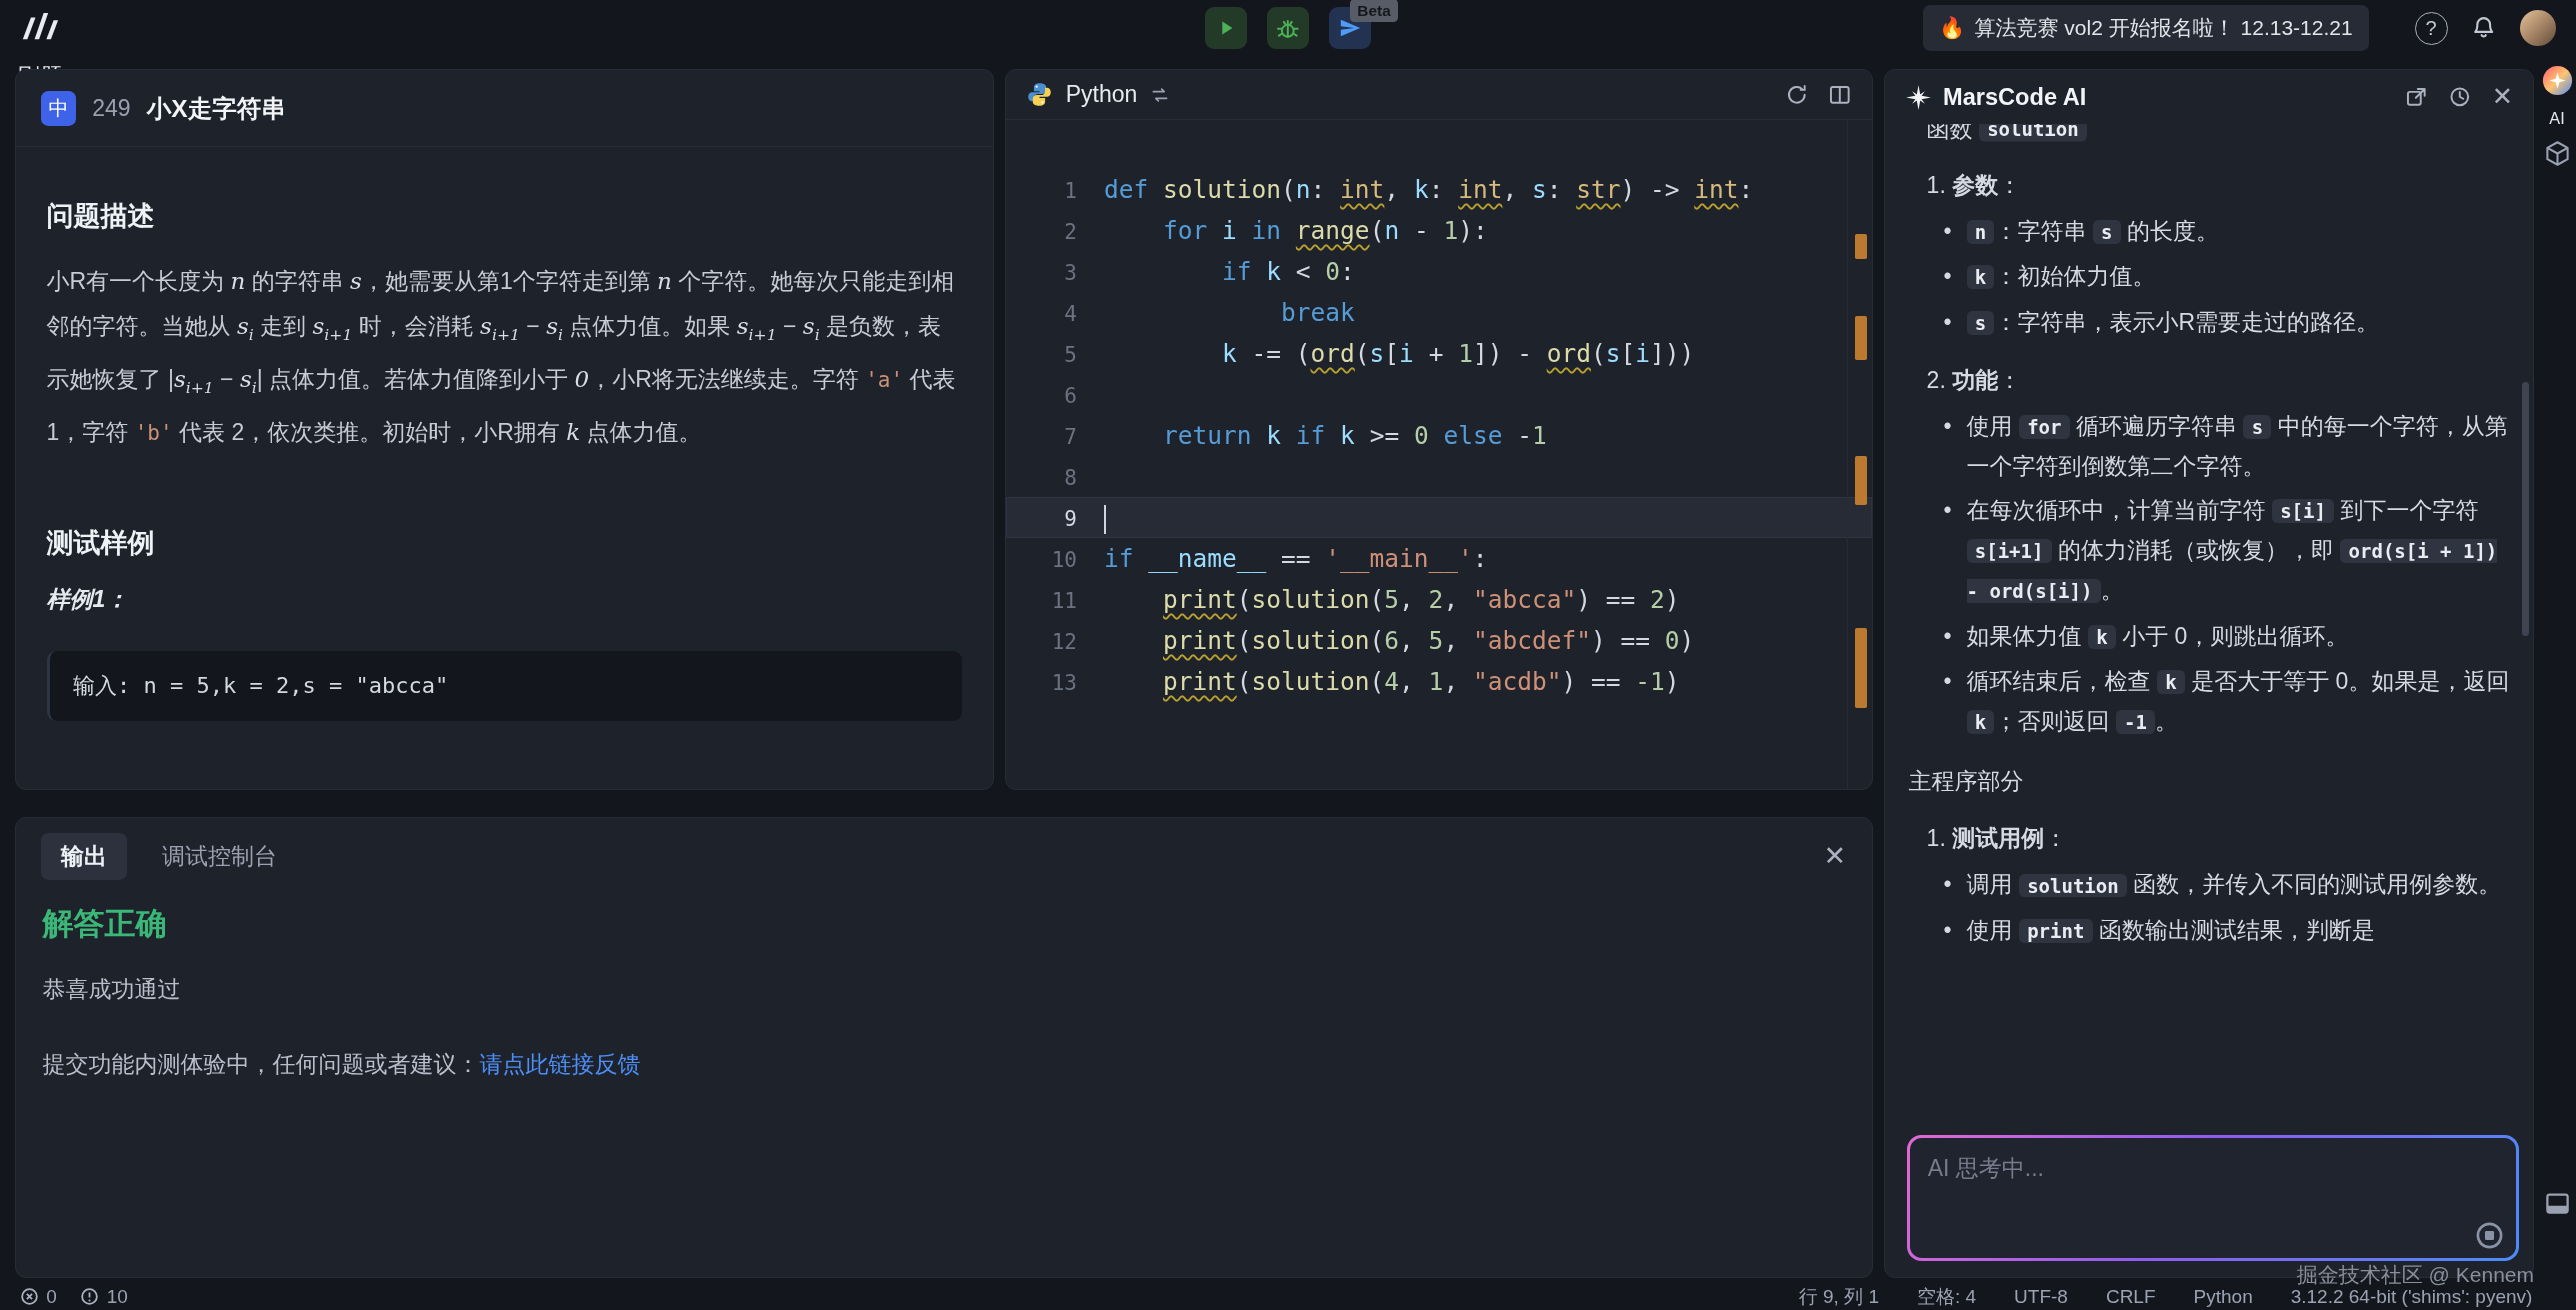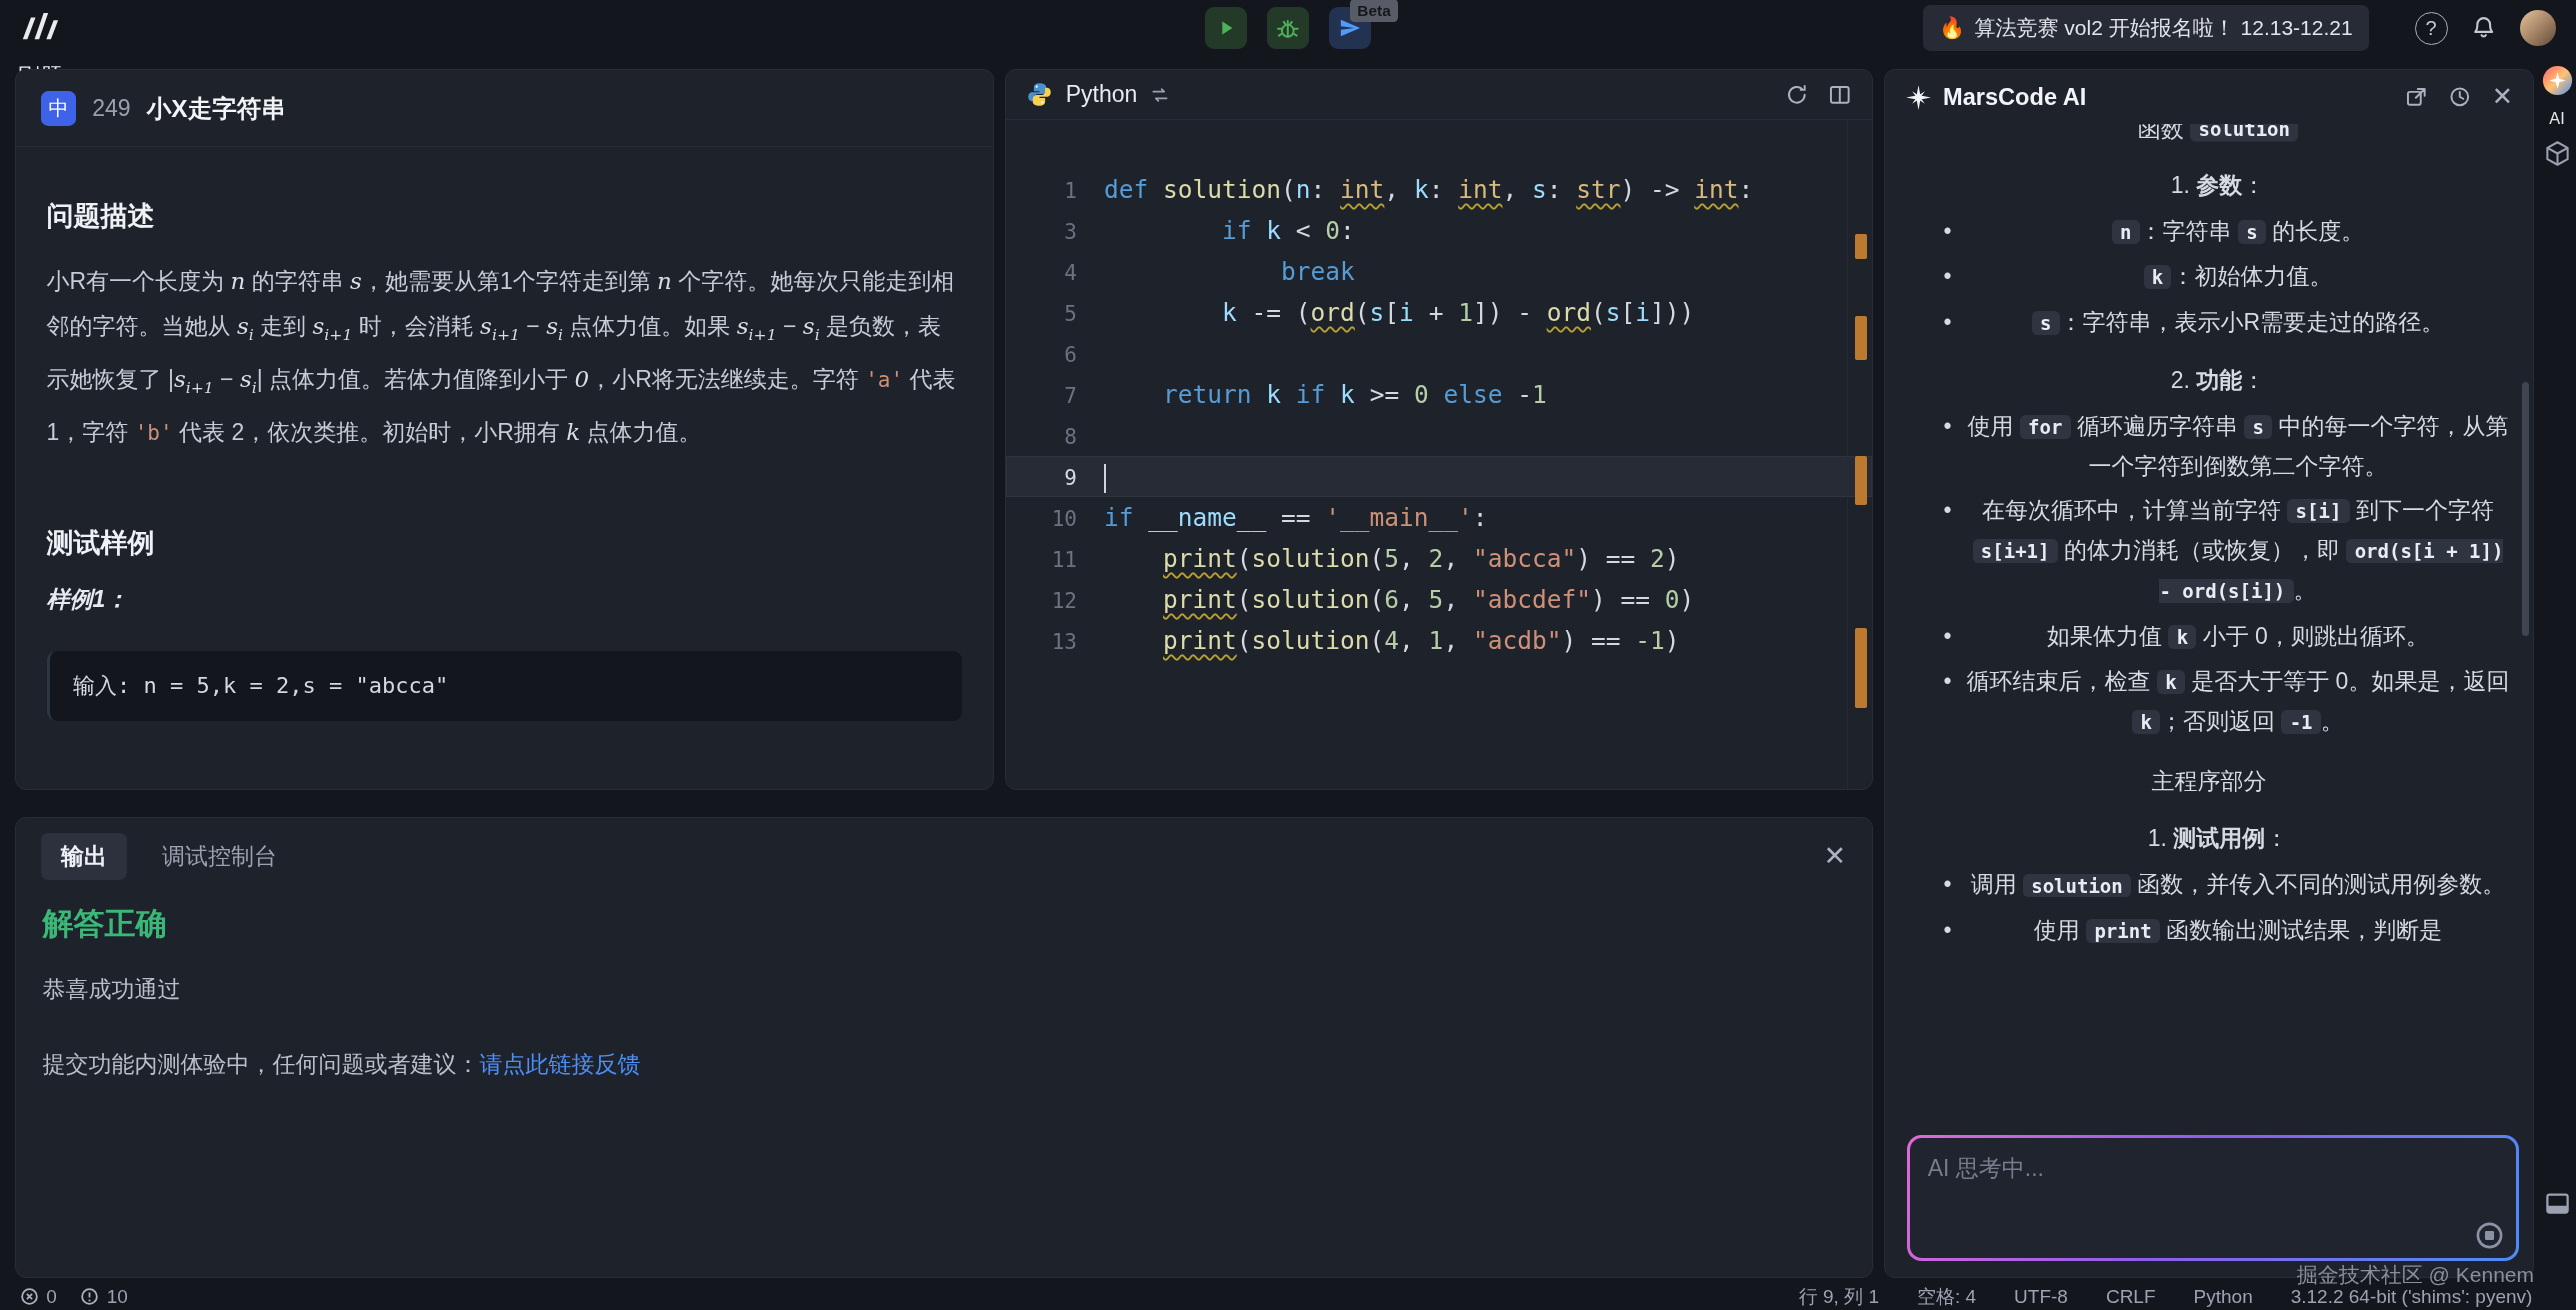--- a/index.html
+++ b/index.html
@@ -72,21 +72,21 @@
   .verdict{margin:23.6px 0 0 27px;font-size:31px;font-weight:700;color:#3bb877;}
   .verdict-sub{margin:29px 0 0 27px;font-size:23px;color:#b9bfcb;}
   .feedback{margin:44px 0 0 27px;font-size:23px;color:#b9bfcb;}
   .link{color:#4d8ff7;cursor:pointer;}
   
   .ai-panel{left:1884px;top:69px;width:650px;height:1209px;}
   .ai-header{height:54px;display:flex;align-items:center;gap:11px;padding:0 20px;}
   .ai-title{font-size:23.6px;font-weight:700;color:#f2f4f8;}
   .ai-hicons{margin-left:auto;display:flex;gap:20px;align-items:center;color:#aab1bf;}
   .ai-x{font-size:25.4px;line-height:1;cursor:pointer;}
-  .ai-content{padding:0 23.6px;font-size:23px;color:#d6dae2;line-height:39px;text-align:center;}
+  .ai-content{padding:0 23.6px;font-size:23px;color:#d6dae2;line-height:39px;}
   .ai-clip{height:23.6px;overflow:hidden;}
   .ai-clip>div{transform:translateY(-14.5px);padding-left:18px;}
   .ai-num{margin:18px 0 7.3px;padding-left:18px;}
   .ai-num b{font-weight:700;}
   .ai-bullet{position:relative;margin:5.4px 0;padding-left:58px;}
   .ai-bullet::before{content:"•";position:absolute;left:35px;top:0;}
   .ai-para{margin:20px 0 5.4px;}
   .chip{font-family:"DejaVu Sans Mono",monospace;font-size:19px;background:#2e3440;border-radius:5.4px;
         padding:0.9px 8.2px;color:#e9ecf2;font-weight:700;}
   .ai-scrollbar{position:absolute;right:3.6px;top:312px;width:7.3px;height:254px;background:#3e4452;border-radius:3.6px;cursor:pointer;}
@@ -212,20 +212,21 @@
           <svg width="23.6" height="23.6" viewBox="0 0 24 24" fill="none" stroke="#aab1bf" stroke-width="2">
             <rect x="3" y="4" width="18" height="16" rx="2"></rect>
               <line x1="12" y1="4" x2="12" y2="20"></line>
           </svg>
         </span>
       </div>
     </div>
 
     <div class="code-rows">
       <div class="code-row"><span class="ln">1</span><span class="code"><span class="k">def</span> <span class="fn">solution</span>(<span class="v">n</span>: <span class="ty sq">int</span>, <span class="v">k</span>: <span class="ty sq">int</span>, <span class="v">s</span>: <span class="ty sq">str</span>) -&gt; <span class="ty sq">int</span>:</span></div>
+      <div class="code-row"><span class="ln">2</span><span class="code">    <span class="k">for</span> <span class="v">i</span> <span class="k">in</span> <span class="fn sq">range</span>(<span class="v">n</span> - <span class="n">1</span>):</span></div>
       <div class="code-row"><span class="ln">3</span><span class="code">        <span class="k">if</span> <span class="v">k</span> &lt; <span class="n">0</span>:</span></div>
       <div class="code-row"><span class="ln">4</span><span class="code">            <span class="k">break</span></span></div>
       <div class="code-row"><span class="ln">5</span><span class="code">        <span class="v">k</span> -= (<span class="fn sq">ord</span>(<span class="v">s</span>[<span class="v">i</span> + <span class="n">1</span>]) - <span class="fn sq">ord</span>(<span class="v">s</span>[<span class="v">i</span>]))</span></div>
       <div class="code-row"><span class="ln">6</span><span class="code"></span></div>
       <div class="code-row"><span class="ln">7</span><span class="code">    <span class="k">return</span> <span class="v">k</span> <span class="k">if</span> <span class="v">k</span> &gt;= <span class="n">0</span> <span class="k">else</span> -<span class="n">1</span></span></div>
       <div class="code-row"><span class="ln">8</span><span class="code"></span></div>
       <div class="code-row current"><span class="ln">9</span><span class="code"></span></div>
       <div class="code-row"><span class="ln">10</span><span class="code"><span class="k">if</span> <span class="v">__name__</span> == <span class="s">'__main__'</span>:</span></div>
       <div class="code-row"><span class="ln">11</span><span class="code">    <span class="fn sq">print</span>(<span class="fn">solution</span>(<span class="n">5</span>, <span class="n">2</span>, <span class="s">"abcca"</span>) == <span class="n">2</span>)</span></div>
       <div class="code-row"><span class="ln">12</span><span class="code">    <span class="fn sq">print</span>(<span class="fn">solution</span>(<span class="n">6</span>, <span class="n">5</span>, <span class="s">"abcdef"</span>) == <span class="n">0</span>)</span></div>

